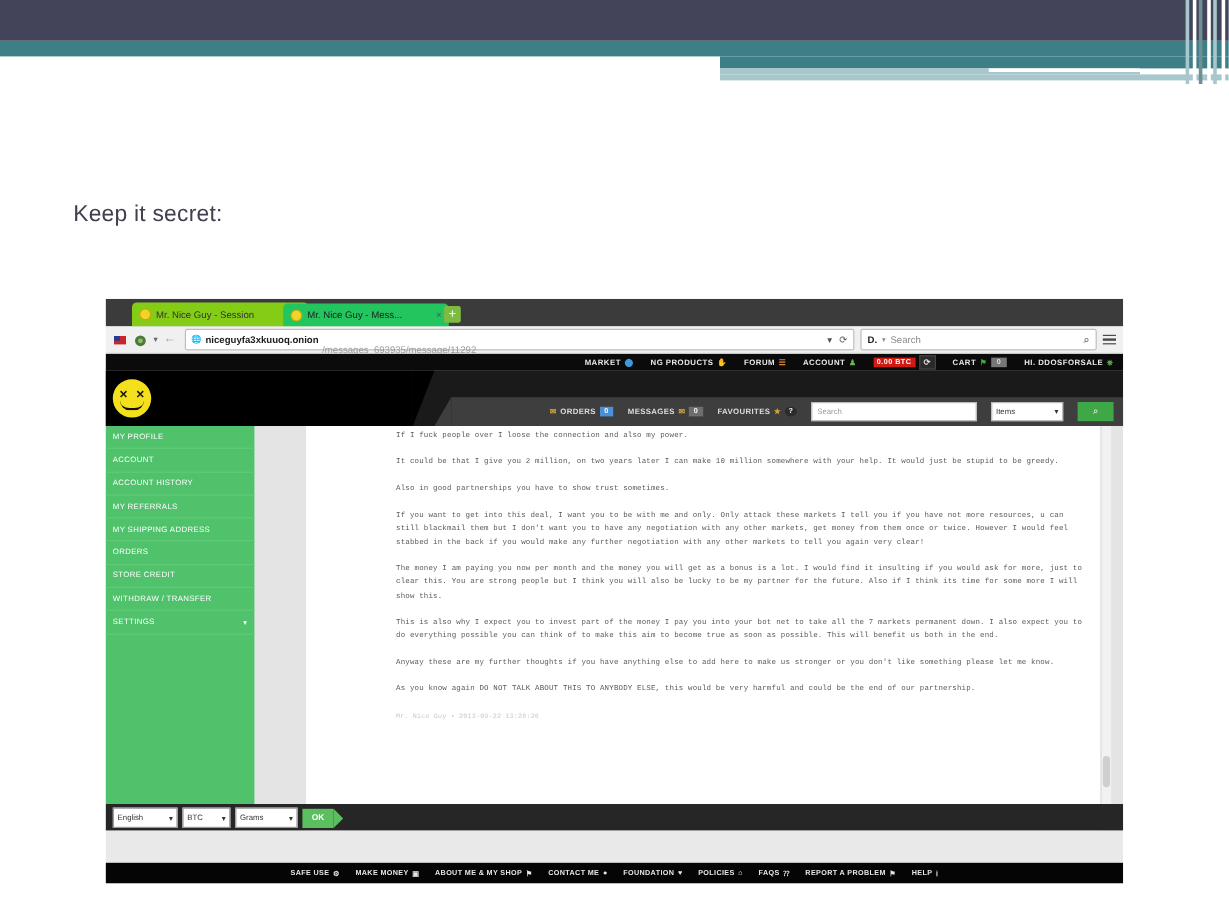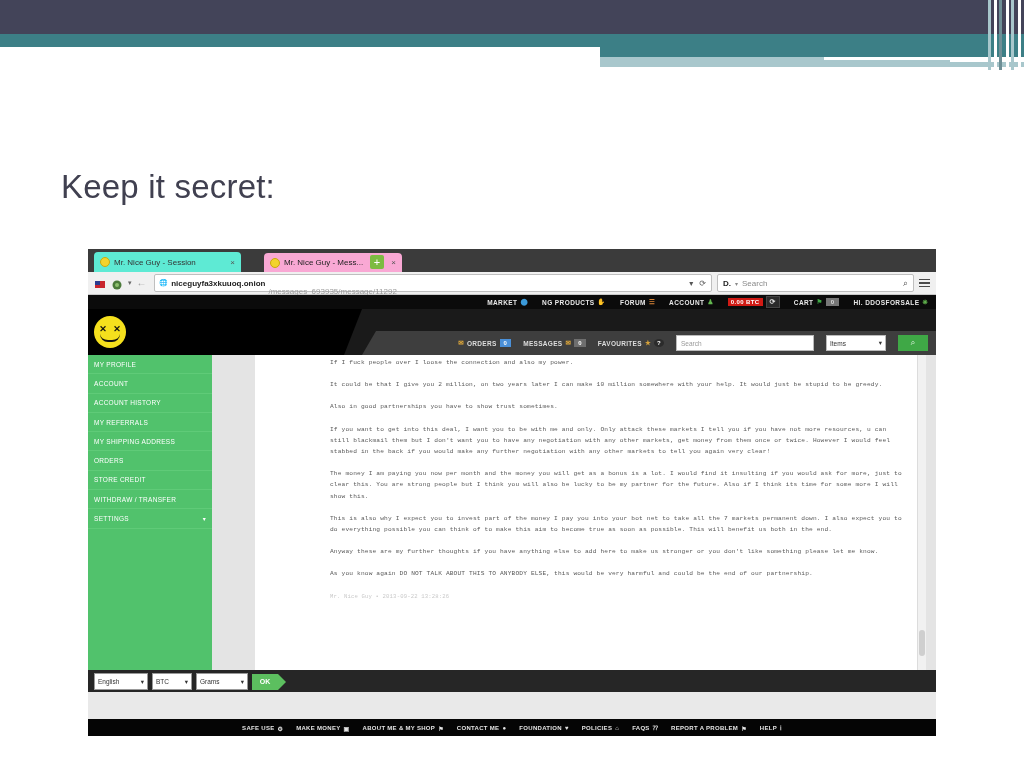--- a/index.html
+++ b/index.html
@@ -12,34 +12,34 @@
   .band-dark{position:absolute;left:0;top:0;width:1024px;height:34px;background:#434459;}
   .band-teal{position:absolute;left:0;top:34px;width:1024px;height:13px;background:#3c7f86;}
   .band-teal2{position:absolute;left:600px;top:47px;width:424px;height:10px;background:#3c7f86;}
   .band-lt1{position:absolute;left:600px;top:57px;width:350px;height:5px;background:#a8c7cc;}
   .band-lt2{position:absolute;left:600px;top:62px;width:424px;height:5px;background:#a8c7cc;}
   .band-lt3{position:absolute;left:824px;top:57px;width:126px;height:3px;background:#ffffff;}
   .stripe{position:absolute;top:0;width:3px;height:70px;}
   
   .slide-title{
     position:absolute;left:61px;top:168px;
-    font-size:33px;color:#404050;letter-spacing:.2px;font-weight:400;
+    font-size:19px;color:#404050;letter-spacing:.2px;font-weight:400;
   }
   
   .shot{position:absolute;left:88px;top:249px;width:848px;height:487px;background:#fff;overflow:hidden;}
 
   
   .chrome{background:#3b3b3b;height:23px;position:relative;}
   .tab{
     position:absolute;top:3px;height:20px;border-radius:4px 4px 0 0;
     display:flex;align-items:center;gap:4px;padding:0 6px;
     font-size:8px;color:#3a3a3a;white-space:nowrap;
   }
-  .tab.inactive{left:6px;width:135px;background:#5eead4;color:#333;}
-  .tab.active{left:148px;width:126px;background:#f9a8d4;color:#222;top:4px;height:19px;margin-left:28px;}
+  .tab.inactive{left:22px;width:135px;background:#84cc16;color:#333;}
+  .tab.active{left:148px;width:126px;background:#22c55e;color:#222;top:4px;height:19px;}
   .tab .fav{width:8px;height:8px;border-radius:50%;background:#f2d32c;border:1px solid #caa90b;flex:0 0 auto;}
   .tab .lbl{overflow:hidden;text-overflow:ellipsis;}
   .tab .x{margin-left:auto;font-size:8px;color:#555;}
   .newtab{position:absolute;left:282px;top:6px;width:14px;height:14px;background:#7dbb42;
           color:#fff;font-size:11px;line-height:14px;text-align:center;border-radius:2px;}
 
   .urlbar{height:22px;background:#f0f0f0;border-bottom:1px solid #c9c9c9;
           display:flex;align-items:center;gap:5px;padding:0 6px;position:relative;}
   .ico{width:12px;height:12px;flex:0 0 auto;display:inline-block;}
   .urlfield{flex:1;height:16px;background:#fff;border:1px solid #bfbfbf;border-radius:2px;

